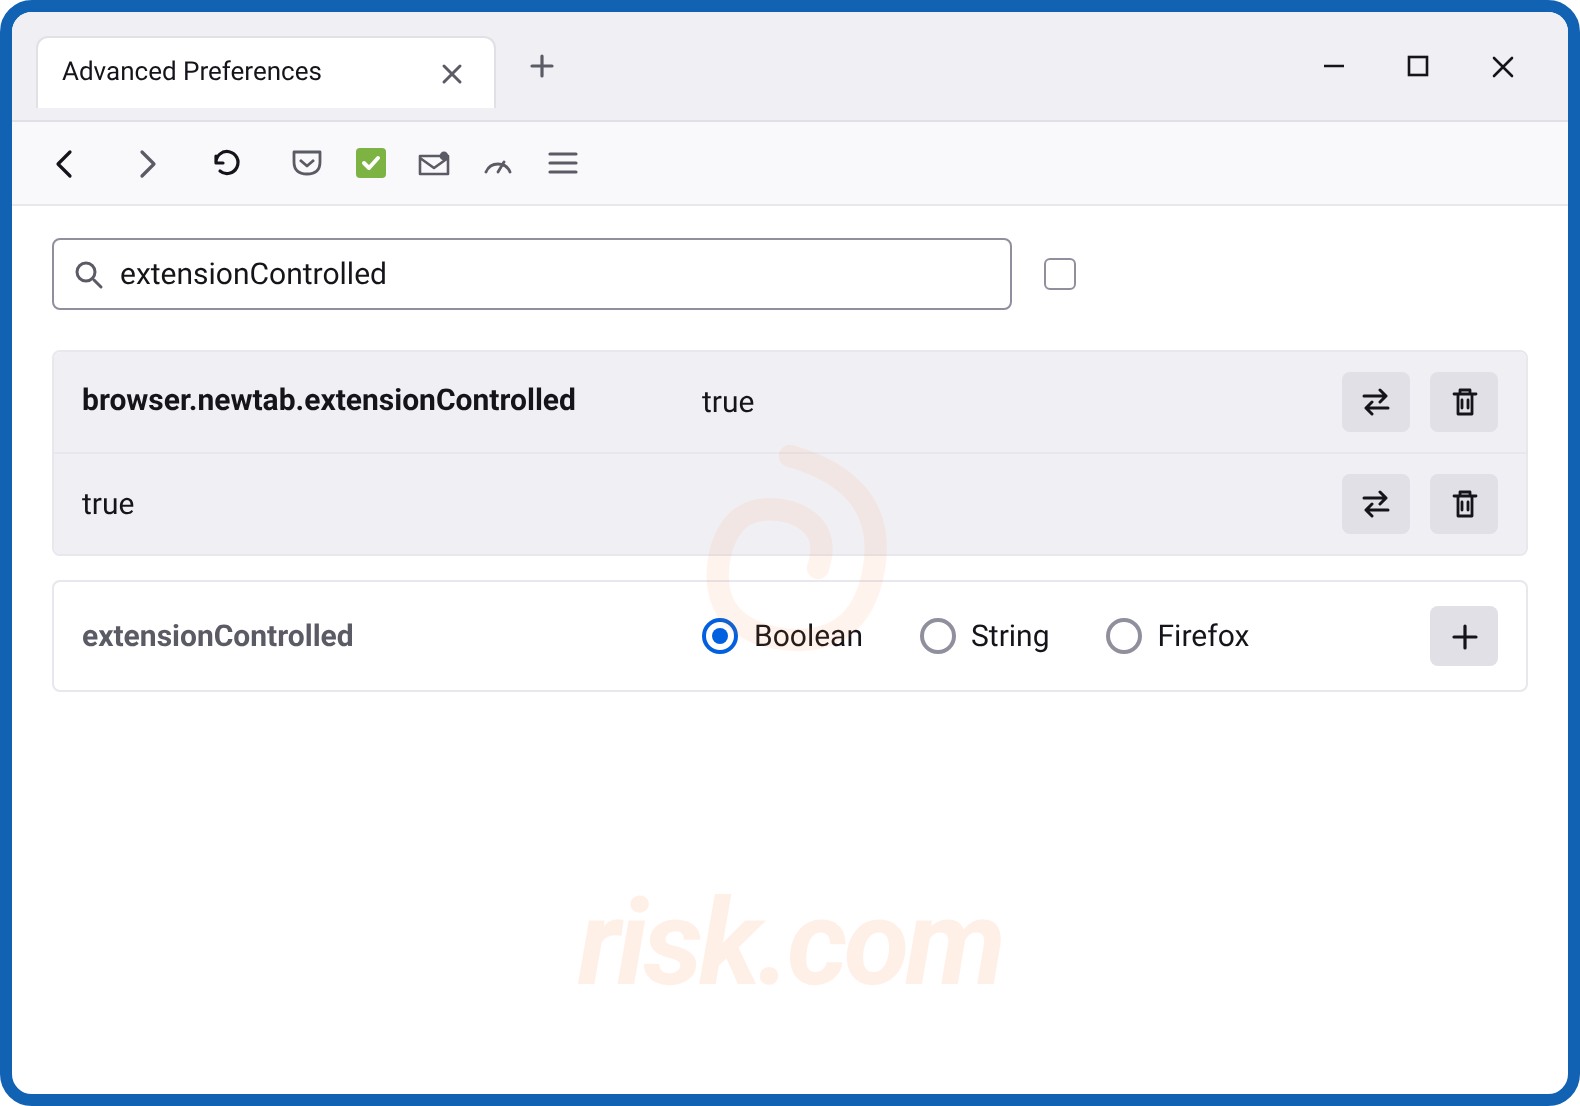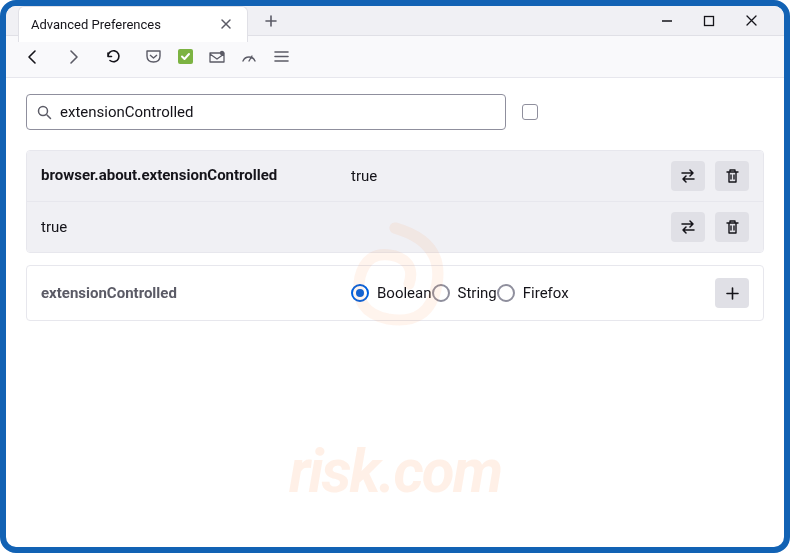--- a/index.html
+++ b/index.html
@@ -1,18 +1,18 @@
 <!DOCTYPE html>
 <html><head>
   <meta charset="utf-8">
   <style>
     * { margin: 0; padding: 0; box-sizing: border-box; font-family: -apple-system, BlinkMacSystemFont, "Segoe UI", Roboto, sans-serif; }
     body { width: 790px; height: 553px; background: #fff; border: 6px solid #1262b4; border-radius: 16px; position: relative; overflow: hidden; }
     
-    .titlebar { display: flex; align-items: center; height: 30px; background: #f0f0f4; border-bottom: 1px solid #e0e0e6; }
+    .titlebar { display: flex; align-items: center; height: 55px; background: #f0f0f4; border-bottom: 1px solid #e0e0e6; }
     .tab { display: flex; align-items: center; background: #fff; height: 36px; margin-left: 12px; margin-top: 6px; padding: 0 12px; border-radius: 6px 6px 0 0; min-width: 230px; border: 1px solid #e0e0e6; border-bottom: none; }
     .tab-title { font-size: 13px; color: #15141a; flex: 1; }
     .tab-close { width: 18px; height: 18px; display: flex; align-items: center; justify-content: center; cursor: pointer; border-radius: 4px; }
     .newtab-btn { width: 30px; height: 30px; display: flex; align-items: center; justify-content: center; margin-left: 8px; cursor: pointer; border-radius: 4px; font-size: 18px; color: #5b5b66; }
     .titlebar-spacer { flex: 1; }
     .win-controls { display: flex; gap: 24px; padding-right: 24px; }
     .win-btn { width: 18px; height: 18px; display: flex; align-items: center; justify-content: center; cursor: pointer; }
     
     .toolbar { display: flex; align-items: center; height: 42px; background: #f9f9fb; padding: 0 12px; gap: 10px; border-bottom: 1px solid #e7e7ed; }
     .nav-btn { width: 30px; height: 30px; display: flex; align-items: center; justify-content: center; cursor: pointer; border-radius: 4px; color: #5b5b66; }
@@ -34,21 +34,21 @@
     .pref-table { border: 1px solid #e7e7ed; border-radius: 4px; overflow: hidden; margin-bottom: 12px; }
     .pref-row { display: flex; align-items: center; padding: 10px 14px; background: #f0f0f4; border-bottom: 1px solid #e7e7ed; }
     .pref-row:last-child { border-bottom: none; }
     .pref-name { font-weight: 700; font-size: 15px; color: #15141a; width: 310px; word-break: break-word; line-height: 1.3; }
     .pref-value { font-weight: 400; font-size: 15px; color: #15141a; flex: 1; }
     .pref-actions { display: flex; gap: 10px; }
     .action-btn { width: 34px; height: 30px; display: flex; align-items: center; justify-content: center; background: #e0e0e6; border-radius: 4px; cursor: pointer; }
     
     .new-pref-row { display: flex; align-items: center; padding: 12px 14px; border: 1px solid #e7e7ed; border-radius: 4px; }
     .new-pref-name { font-weight: 700; font-size: 15px; color: #5b5b66; width: 310px; }
-    .radio-group { display: flex; flex: 1; text-align: center; }
+    .radio-group { display: flex; gap: 28px; flex: 1; text-align: center; }
     .radio-opt { display: flex; align-items: center; gap: 8px; font-size: 15px; color: #15141a; cursor: pointer; }
     .radio { width: 18px; height: 18px; border: 2px solid #8f8f9d; border-radius: 50%; position: relative; }
     .radio.selected { border-color: #0060df; }
     .radio.selected::after { content: ''; position: absolute; width: 8px; height: 8px; background: #0060df; border-radius: 50%; top: 3px; left: 3px; }
     .add-btn { width: 34px; height: 30px; display: flex; align-items: center; justify-content: center; background: #e0e0e6; border-radius: 4px; cursor: pointer; font-size: 18px; font-weight: 400; }
     
     .watermark { position: absolute; bottom: 40px; left: 50%; transform: translateX(-50%); font-size: 60px; font-weight: 700; color: rgba(255, 130, 60, 0.12); font-style: italic; letter-spacing: -2px; pointer-events: none; white-space: nowrap; }
     .swirl { position: absolute; top: 50%; left: 50%; transform: translate(-50%, -50%); width: 140px; height: 140px; opacity: 0.08; pointer-events: none; }
   </style>
 </head>
@@ -144,21 +144,21 @@
         </svg>
       <input class="search-input" value="extensionControlled" style="">
     </div>
     <label class="checkbox-wrap">
       <span class="checkbox"></span>
     </label>
   </div>
 
   <div class="pref-table">
     <div class="pref-row">
-      <div class="pref-name">browser.about.extensionControlled</div>
+      <div class="pref-name">browser.newtab.extensionControlled</div>
       <div class="pref-value">true</div>
       <div class="pref-actions">
         <div class="action-btn">
             <svg width="18" height="14" viewBox="0 0 18 14">
               <path d="M3 4 H14 M14 4 L11 1 M14 4 L11 7 M15 10 H4 M4 10 L7 7 M4 10 L7 13" stroke="#15141a" stroke-width="1.5" fill="none" stroke-linecap="round" stroke-linejoin="round"></path>
             </svg>
           </div>
         <div class="action-btn">
             <svg width="15" height="16" viewBox="0 0 15 16">
               <path d="M2 4 H13 M5 4 V2 H10 V4 M4 4 V14 H11 V4 M6 7 V11 M9 7 V11" stroke="#15141a" stroke-width="1.4" fill="none" stroke-linecap="round" stroke-linejoin="round"></path>

